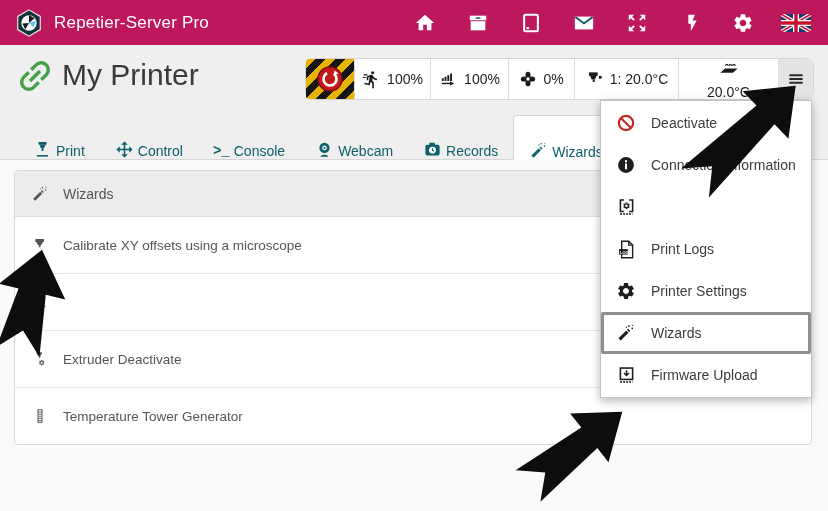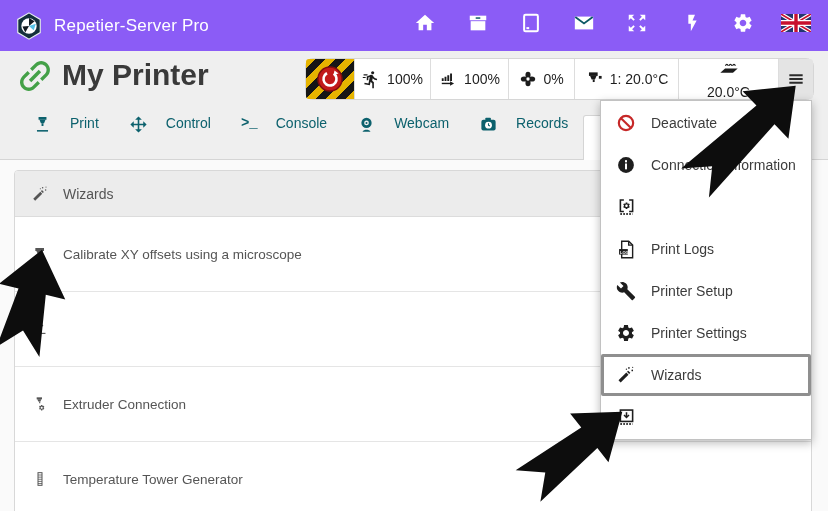--- a/index.html
+++ b/index.html
@@ -1,44 +1,44 @@
 <!DOCTYPE html>
 <html><head>
 <meta charset="utf-8">
 <style>
   html,body{margin:0;padding:0;background:#fafafa;font-family:"Liberation Sans",sans-serif;}
   .stage{position:relative;width:828px;height:511px;overflow:hidden;background:#fafafa;}
 
   
-  .topbar{position:absolute;left:0;top:0;right:0;height:51px;background:#8b5cf6;display:flex;z-index:2;}
+  .topbar{position:absolute;left:0;top:0;right:0;height:45px;background:#be185d;display:flex;z-index:2;}
   .brand{display:flex;align-items:center;gap:10px;padding-left:14px;color:#fff;font-size:17px;font-weight:500;letter-spacing:.2px;}
   .topicons{position:absolute;right:6px;top:0;height:45px;display:flex;align-items:center;}
   .tib{width:53px;display:flex;justify-content:center;align-items:center;cursor:pointer;}
 
   
   .titlerow{position:absolute;left:0;top:45px;right:0;height:70px;background:#efefef;}
   .chain{position:absolute;left:14px;top:55px;}
-  .ptitle{position:absolute;left:62px;top:58px;font-size:30px;font-weight:bold;color:#3a3a3a;}
+  .ptitle{position:absolute;left:62px;top:58px;font-size:30px;font-weight:normal;color:#3a3a3a;}
 
   
   .statusbar{position:absolute;left:305px;top:58px;height:42px;display:flex;background:#fff;border:1px solid #d6d6d6;border-radius:8px;box-sizing:border-box;z-index:3;}
   .seg{display:flex;align-items:center;justify-content:center;gap:6px;border-left:1px solid #ddd;font-size:14px;color:#1e1e1e;box-sizing:border-box;cursor:pointer;}
   .seg:first-child{border-left:none;}
   .estop{width:48px;border-radius:3px 0 0 3px;background:repeating-linear-gradient(135deg,#e6b400 0 7px,#161616 7px 14px);display:flex;align-items:center;justify-content:center;}
   .menuseg{background:#e4e4e4;border-radius:0 3px 3px 0;}
 
   
   .tabrow{position:absolute;left:0;top:115px;right:0;height:45px;background:#efefef;border-bottom:1px solid #d5d5d5;display:flex;align-items:stretch;padding-left:18px;box-sizing:border-box;z-index:1;}
-  .tab{display:flex;align-items:flex-start;gap:18px;padding:0 15px;color:#0c616d;font-size:14px;cursor:pointer;white-space:nowrap;}
+  .tab{display:flex;align-items:flex-end;gap:4px;padding:0 15px;color:#0c616d;font-size:14px;cursor:pointer;white-space:nowrap;}
   .tab.active{background:#fff;border:1px solid #d5d5d5;border-bottom:none;border-radius:3px 3px 0 0;margin-bottom:-1px;}
 
   
   .panel{position:absolute;left:14px;top:170px;width:798px;background:#fff;border:1px solid #d8d8d8;border-radius:4px;box-sizing:border-box;z-index:1;}
   .phead{height:45px;background:#ececec;border-bottom:1px solid #dcdcdc;border-radius:3px 3px 0 0;display:flex;align-items:center;gap:13px;padding:0 15px;color:#555;font-size:14px;}
-  .prow{height:42px;display:flex;align-items:center;gap:13px;padding:16px 15px;border-bottom:1px solid #e5e5e5;color:#555;font-size:13.5px;cursor:pointer;}
+  .prow{height:42px;display:flex;align-items:center;gap:13px;padding:7px 15px;border-bottom:1px solid #e5e5e5;color:#555;font-size:13.5px;cursor:pointer;}
   .prow:last-child{border-bottom:none;}
   .picw{width:20px;display:flex;justify-content:center;}
 
   
   .menu{position:absolute;left:600px;top:100px;width:212px;background:#fff;border:1px solid #c2c2c2;box-shadow:0 3px 9px rgba(0,0,0,.28);box-sizing:border-box;z-index:5;padding:1px 0;}
   .mitem{height:42px;display:flex;align-items:center;gap:13px;padding:0 13px;font-size:14px;color:#3c3c3c;cursor:pointer;box-sizing:border-box;}
   .mitem.highlight{border:3px solid #8f8f8f;border-radius:2px;padding:0 10px;}
   .micw{width:24px;display:flex;justify-content:center;}
 
   .overlay{position:absolute;left:0;top:0;z-index:9;pointer-events:none;}
@@ -288,21 +288,21 @@
       <span class="picw">
         <svg width="16" height="16" viewBox="0 0 24 24" fill="#555">
             <path d="M7 2h8v3H7z"></path>
             <path d="M8 5h6l-1.4 3.4H9.4z"></path>
             <path d="M10.6 8.4h1.8v2.4h-1.6z"></path>
             <g transform="translate(9.5,12.5) scale(0.42)">
               <path d="M19.14 12.94c.04-.3.06-.61.06-.94 0-.32-.02-.64-.07-.94l2.03-1.58c.18-.14.23-.41.12-.61l-1.92-3.32c-.12-.22-.37-.29-.59-.22l-2.39.96c-.5-.38-1.03-.7-1.62-.94l-.36-2.54c-.04-.24-.24-.41-.48-.41h-3.84c-.24 0-.43.17-.47.41l-.36 2.54c-.59.24-1.13.57-1.62.94l-2.39-.96c-.22-.08-.47 0-.59.22L2.74 8.87c-.12.21-.08.47.12.61l2.03 1.58c-.05.3-.09.63-.09.94s.02.64.07.94l-2.03 1.58c-.18.14-.23.41-.12.61l1.92 3.32c.12.22.37.29.59.22l2.39-.96c.5.38 1.03.7 1.62.94l.36 2.54c.05.24.24.41.48.41h3.84c.24 0 .44-.17.47-.41l.36-2.54c.59-.24 1.13-.56 1.62-.94l2.39.96c.22.08.47 0 .59-.22l1.92-3.32c.12-.22.07-.47-.12-.61l-2.01-1.58zM12 15.6c-1.98 0-3.6-1.62-3.6-3.6s1.62-3.6 3.6-3.6 3.6 1.62 3.6 3.6-1.62 3.6-3.6 3.6z"></path>
             </g>
           </svg>
       </span>
-      <span>Extruder Connection</span>
+      <span>Extruder Deactivate</span>
     </div>
     <div class="prow">
       <span class="picw">
         <svg width="16" height="16" viewBox="0 0 24 24">
             <rect x="9" y="2.5" width="6" height="19" fill="none" stroke="#555" stroke-width="1.5"></rect>
             <path d="M9 6h6M9 9.2h6M9 12.4h6M9 15.6h6M9 18.8h6" stroke="#555" stroke-width="1.2"></path>
           </svg>
       </span>
       <span>Temperature Tower Generator</span>
     </div>
@@ -347,28 +347,20 @@
             <path d="M14.5 2.5V7H19" fill="none" stroke="#1e1e1e" stroke-width="1.6"></path>
             <rect x="3.5" y="11.5" width="10" height="6.3" fill="#1e1e1e"></rect>
             <text x="4.6" y="16.6" font-size="4.6" fill="#fff" font-family="Liberation Sans,sans-serif" font-weight="bold">LOG</text>
           </svg>
       </span>
       <span>Print Logs</span>
     </div>
     <div class="mitem">
       <span class="micw">
         <svg width="20" height="20" viewBox="0 0 24 24" fill="#1e1e1e">
-            <path d="M22.7 19l-9.1-9.1c.9-2.3.4-5-1.5-6.9-2-2-5-2.4-7.4-1.3L9 6 6 9 1.6 4.7C.4 7.1.9 10.1 2.9 12.1c1.9 1.9 4.6 2.4 6.9 1.5l9.1 9.1c.4.4 1 .4 1.4 0l2.3-2.3c.5-.4.5-1.1.1-1.4z"></path>
-          </svg>
-      </span>
-      <span>Printer Setup</span>
-    </div>
-    <div class="mitem">
-      <span class="micw">
-        <svg width="20" height="20" viewBox="0 0 24 24" fill="#1e1e1e">
             <path d="M19.14 12.94c.04-.3.06-.61.06-.94 0-.32-.02-.64-.07-.94l2.03-1.58c.18-.14.23-.41.12-.61l-1.92-3.32c-.12-.22-.37-.29-.59-.22l-2.39.96c-.5-.38-1.03-.7-1.62-.94l-.36-2.54c-.04-.24-.24-.41-.48-.41h-3.84c-.24 0-.43.17-.47.41l-.36 2.54c-.59.24-1.13.57-1.62.94l-2.39-.96c-.22-.08-.47 0-.59.22L2.74 8.87c-.12.21-.08.47.12.61l2.03 1.58c-.05.3-.09.63-.09.94s.02.64.07.94l-2.03 1.58c-.18.14-.23.41-.12.61l1.92 3.32c.12.22.37.29.59.22l2.39-.96c.5.38 1.03.7 1.62.94l.36 2.54c.05.24.24.41.48.41h3.84c.24 0 .44-.17.47-.41l.36-2.54c.59-.24 1.13-.56 1.62-.94l2.39.96c.22.08.47 0 .59-.22l1.92-3.32c.12-.22.07-.47-.12-.61l-2.01-1.58zM12 15.6c-1.98 0-3.6-1.62-3.6-3.6s1.62-3.6 3.6-3.6 3.6 1.62 3.6 3.6-1.62 3.6-3.6 3.6z"></path>
           </svg>
       </span>
       <span>Printer Settings</span>
     </div>
     <div class="mitem highlight">
       <span class="micw">
         <svg width="20" height="20" viewBox="0 0 24 24" fill="#1e1e1e">
             <path d="M3 18.4L12.4 9l2.6 2.6-9.4 9.4z"></path>
             <path d="M13.2 8.2l2.6 2.6 1.4-1.4-2.6-2.6z"></path>
@@ -382,20 +374,21 @@
     </div>
     <div class="mitem">
       <span class="micw">
         <svg width="21" height="21" viewBox="0 0 24 24">
             <rect x="5" y="3.5" width="14" height="13" fill="none" stroke="#1e1e1e" stroke-width="1.8"></rect>
             <path d="M12 6v5.5" stroke="#1e1e1e" stroke-width="1.8"></path>
             <path d="M9.2 9.2L12 12l2.8-2.8" fill="none" stroke="#1e1e1e" stroke-width="1.8"></path>
             <path d="M5 19.5h14" stroke="#1e1e1e" stroke-width="2.2" stroke-dasharray="1.7 1.7"></path>
           </svg>
       </span>
+      <span>Firmware Upload</span>
     </div>
   </div>
 
   <svg class="overlay" width="828" height="511" viewBox="0 0 828 511">
     <g fill="#0d0d0d">
       <polygon points="0,-20 98,-13 98,-33 140,0 98,33 98,13 0,20 24,0" transform="translate(695,183) rotate(-44)"></polygon>
       <polygon points="0,-22 62,-14 62,-34 105,0 62,34 62,14 0,22 22,0" transform="translate(18,352) rotate(-76.8)"></polygon>
       <polygon points="0,-20 78,-13 78,-31 120,0 78,31 78,13 0,20 22,0" transform="translate(528,486) rotate(-38.2)"></polygon>
     </g>
   </svg>

